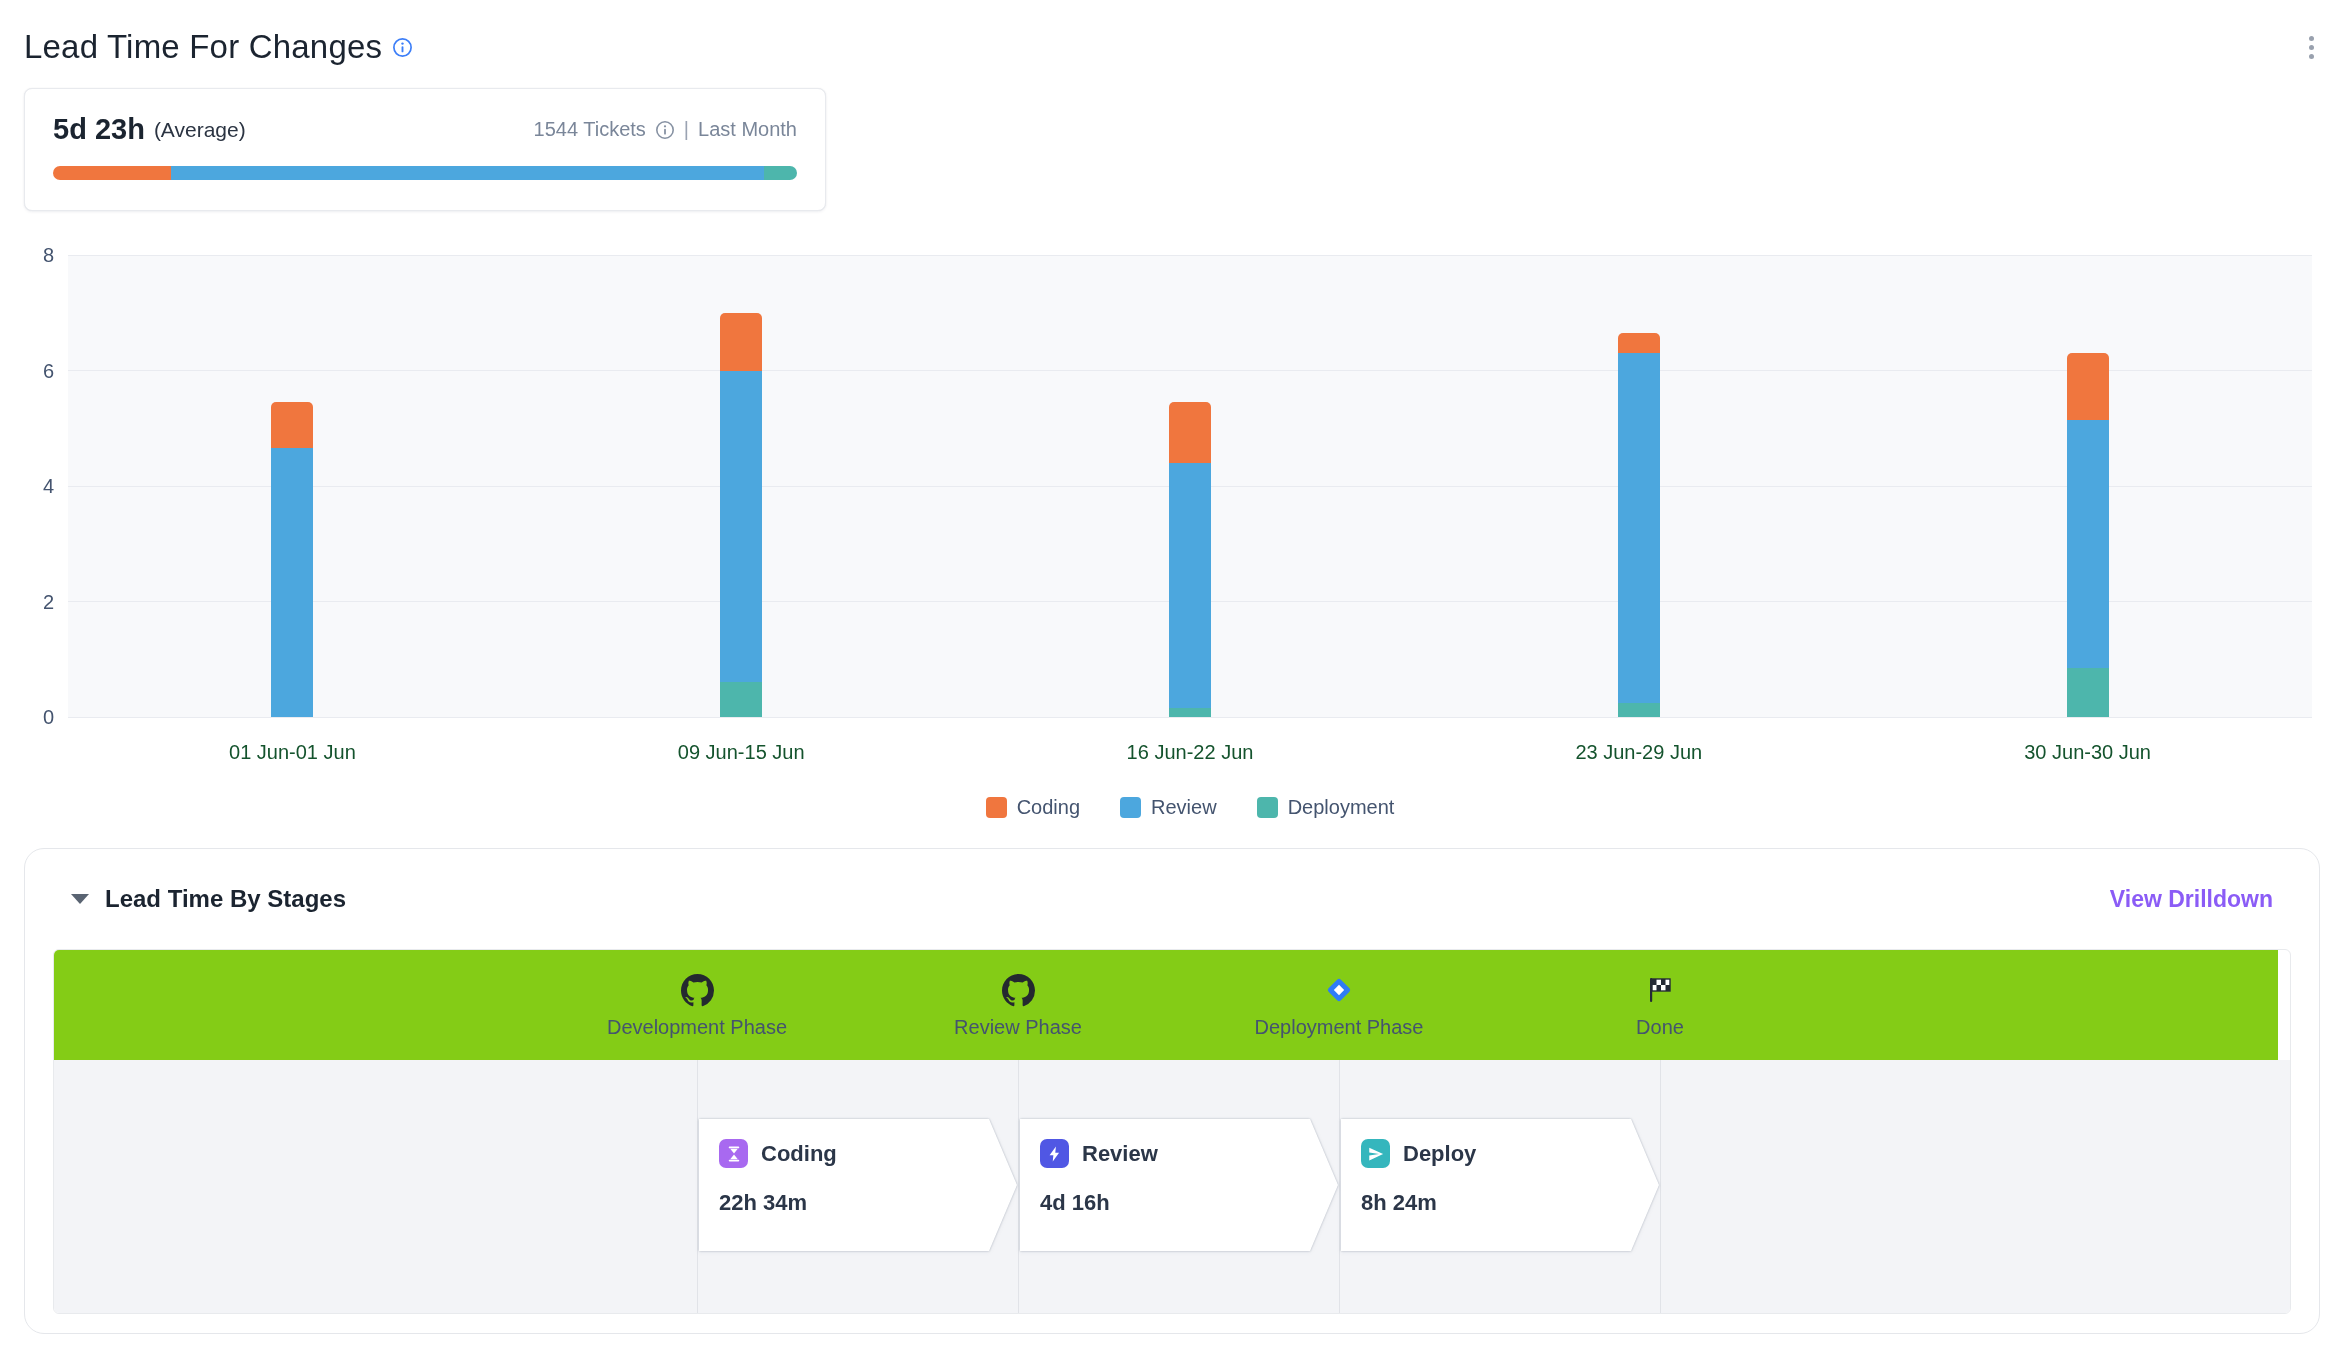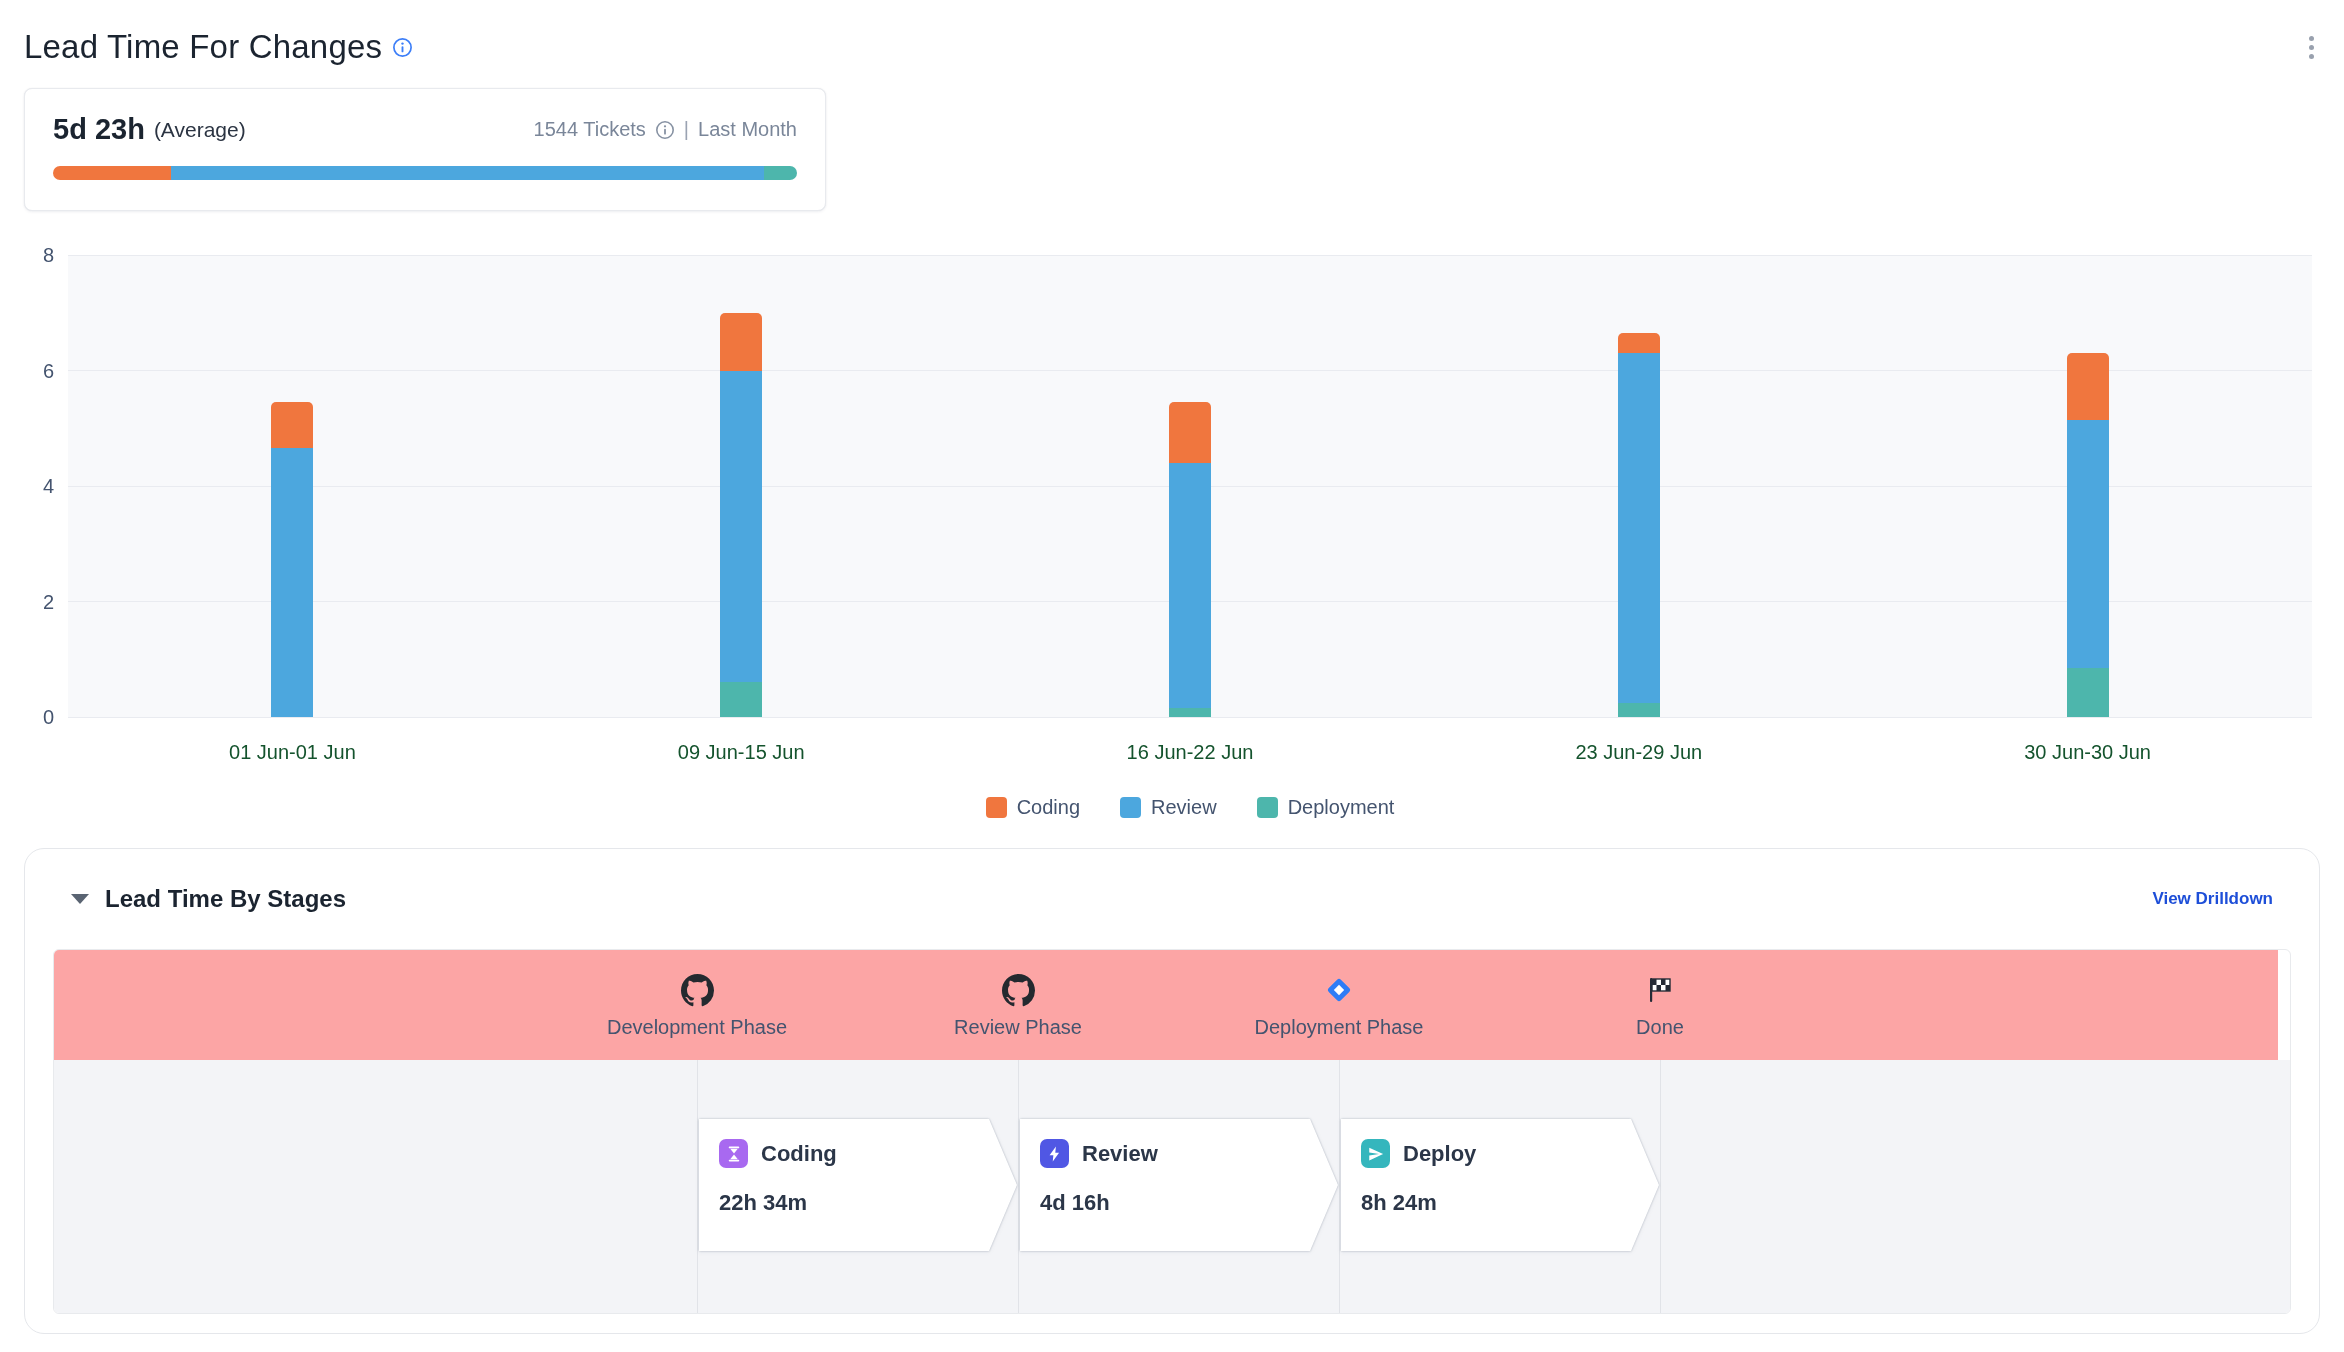--- a/index.html
+++ b/index.html
@@ -45,25 +45,25 @@
   .legend-swatch { width:21px; height:21px; border-radius:4px; display:inline-block; }
   .legend-label { font-size:20px; color:#44546F; }
 
   
   .stages-panel { position:absolute; left:24px; top:848px; width:2296px; height:486px;
     background:#fff; border:1px solid #E5E7EB; border-radius:20px; }
   .panel-header { display:flex; align-items:center; padding:36px 46px 30px 46px; }
   .caret-down { width:0; height:0; border-left:9px solid transparent; border-right:9px solid transparent;
     border-top:10px solid #5A6472; cursor:pointer; }
   .panel-title { margin-left:16px; font-size:24px; font-weight:700; color:#1B2430; }
-  .drilldown-link { margin-left:auto; font-size:17px; font-weight:700; color:#1d4ed8; cursor:pointer; text-decoration:none; }
+  .drilldown-link { margin-left:auto; font-size:23px; font-weight:700; color:#8b5cf6; cursor:pointer; text-decoration:none; }
 
   .stage-table { position:relative; margin:6px 28px 0 28px; height:365px;
     border:1px solid #E8EAED; border-radius:6px; overflow:hidden; }
-  .table-header { position:absolute; top:0; left:0; right:12px; height:110px; background:#fca5a5; }
+  .table-header { position:absolute; top:0; left:0; right:12px; height:110px; background:#84cc16; }
   .phase { position:absolute; top:0; width:340px; transform:translateX(-50%); text-align:center; }
   .phase-icon { margin-top:22px; height:36px; display:flex; justify-content:center; align-items:center; }
   .phase-label { margin-top:8px; font-size:20px; color:#44546F; }
   .table-body { position:absolute; top:110px; left:0; right:0; bottom:0; background:#F3F4F7; }
   .col-separator { position:absolute; top:0; bottom:0; width:1px; background:#E1E3E8; }
 
   .stage-card-wrap { position:absolute; top:59px; height:132px;
     filter:drop-shadow(0 0 1px rgba(23,43,77,.28)) drop-shadow(0 1px 2px rgba(9,30,66,.06)); cursor:pointer; }
   .stage-card { width:100%; height:100%; background:#fff; padding:20px 0 0 20px;
     clip-path:polygon(0 0, calc(100% - 28px) 0, 100% 50%, calc(100% - 28px) 100%, 0 100%); }

